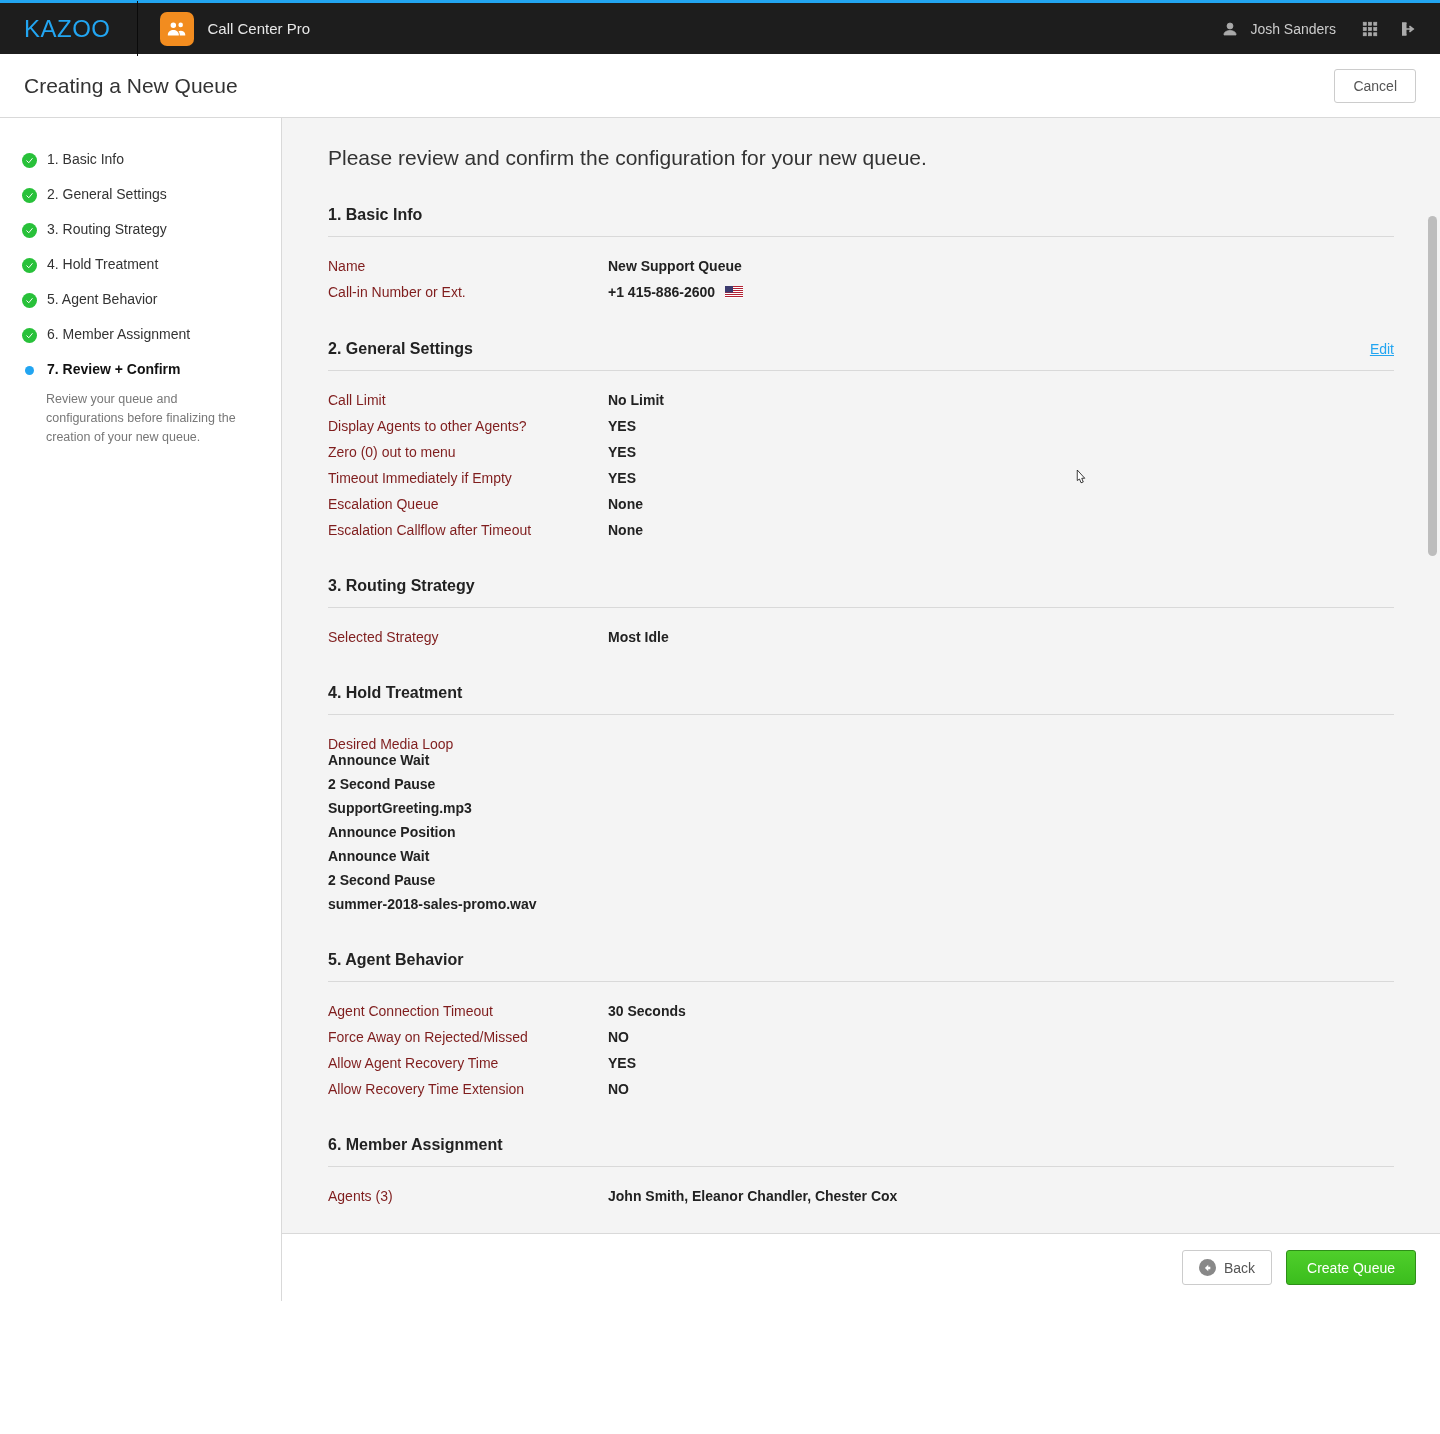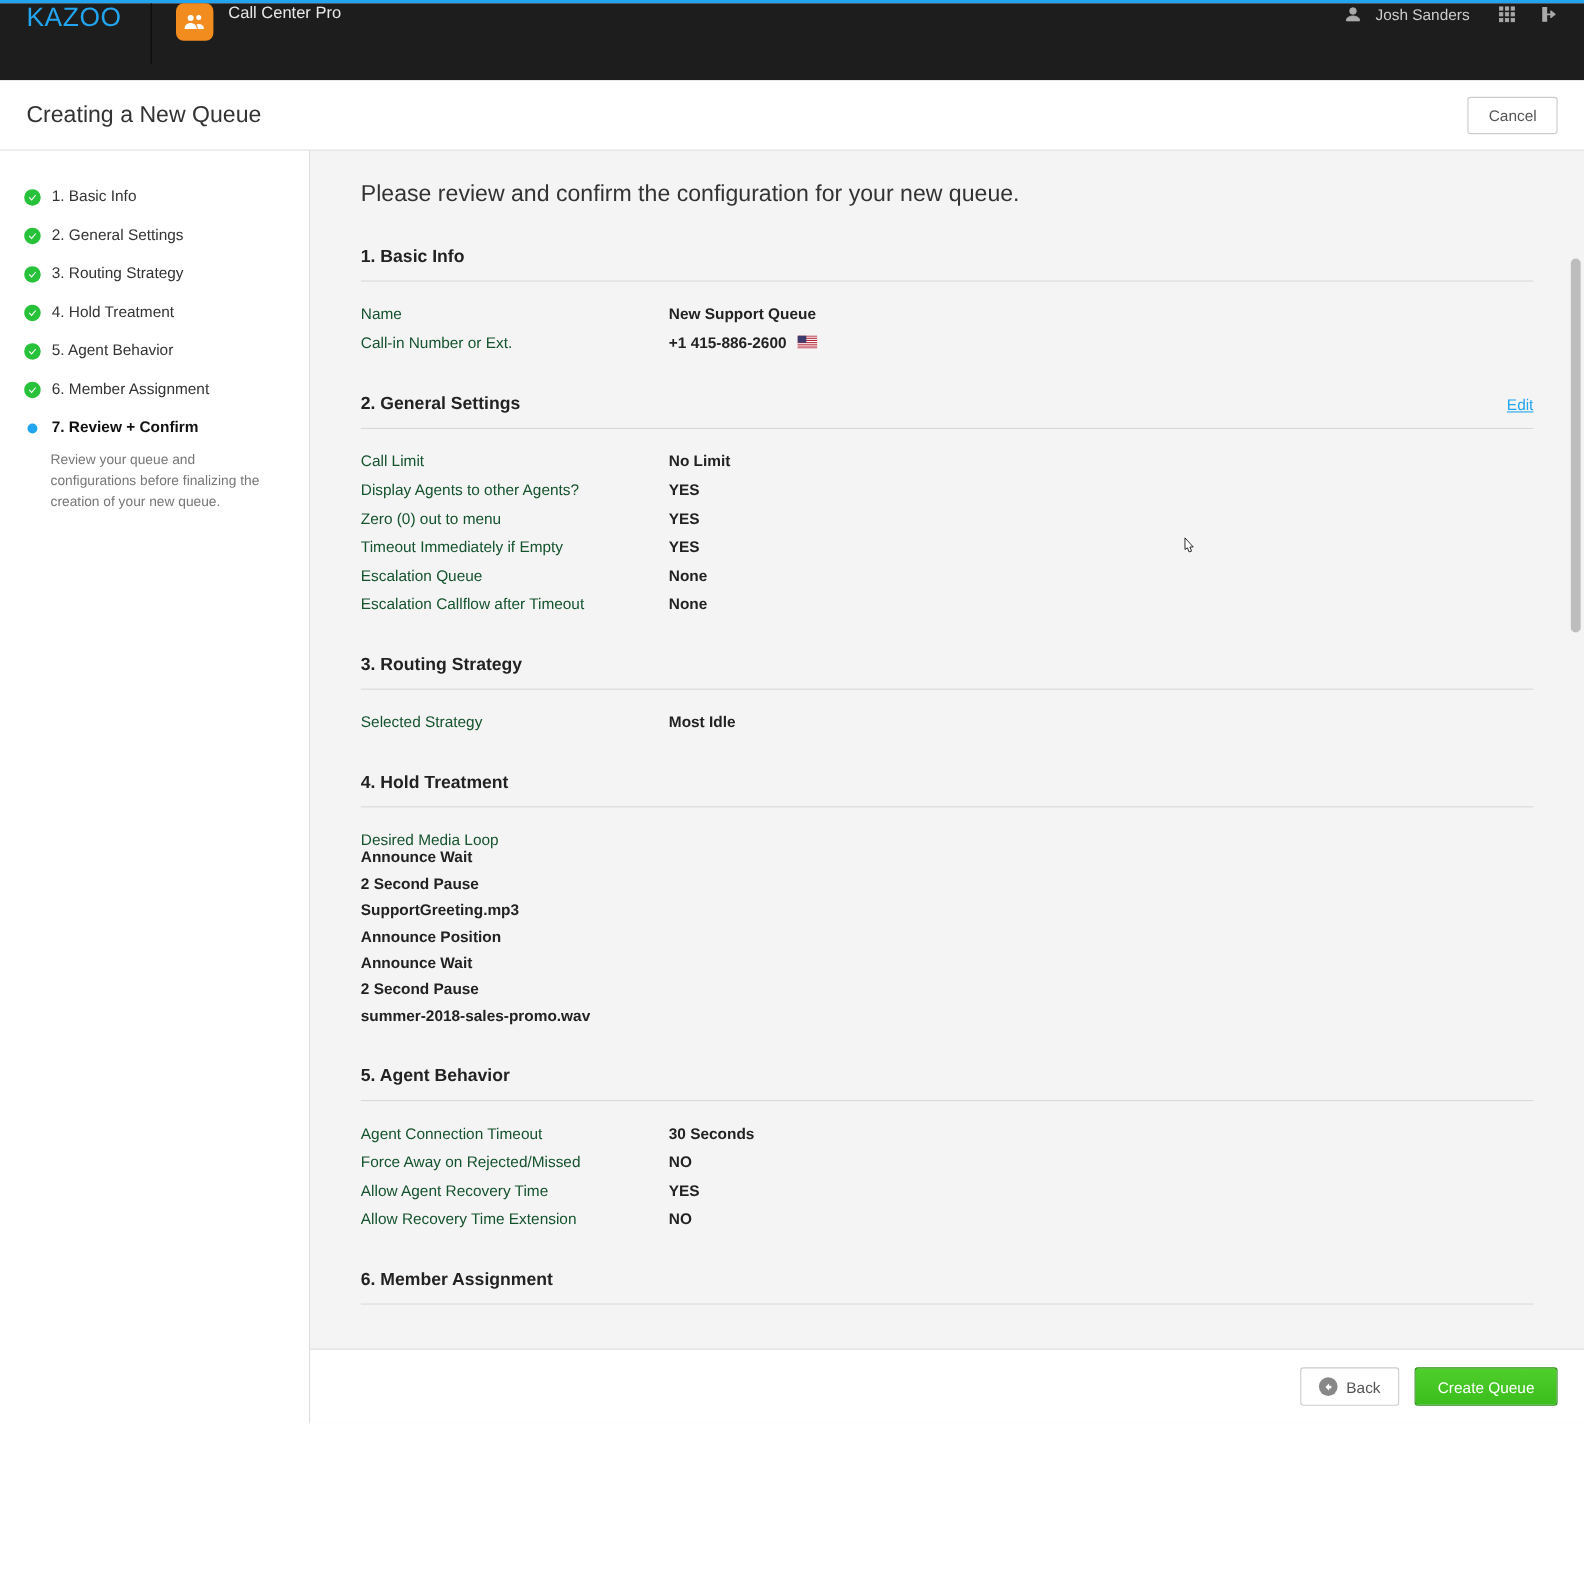--- a/index.html
+++ b/index.html
@@ -18,23 +18,23 @@
   html, body { margin:0; padding:0; }
   body {
     font-family: "Helvetica Neue", Arial, sans-serif;
     font-size: 14px;
     color: var(--text-dark);
     background: #fff;
     width: 1440px;
   }
   .top-accent { height:3px; background: var(--brand-blue); }
   .app-header {
-    display:flex; align-items:flex-start;
+    display:flex; align-items:center;
     background: var(--header-bg);
-    height:70px;
+    height:51px;
     color:#fff;
     padding:0 22px 0 24px;
   }
   .logo {
     font-size:24px; font-weight:500; letter-spacing:0.5px;
     color: var(--brand-blue);
     font-family: Arial, sans-serif;
   }
   .logo .thin { font-weight:300; }
   .vdiv { width:1px; height:55px; background:#0a0a0a; margin:0 22px 0 26px; }
@@ -88,21 +88,21 @@
 
   .section-h {
     display:flex; align-items:center; justify-content:space-between;
     padding: 10px 0 12px 0;
     border-bottom:1px solid var(--border);
     font-size:16px; font-weight:700; color:#222;
   }
   .section-h .edit-link { font-size:14px; font-weight:400; color: var(--link-blue); text-decoration:underline; cursor:pointer; }
   .section-body { padding: 16px 0 24px 0; }
   .kv-row { display:flex; padding:5px 0; font-size:14px; }
-  .kv-label { width:280px; color:#14532d; }
+  .kv-label { width:280px; color:#7f1d1d; }
   .kv-value { font-weight:700; color:#222; }
   .kv-value-stack { display:flex; flex-direction:column; gap:8px; font-weight:700; color:#222; }
   .flag { display:inline-block; margin-left:6px; vertical-align:middle; }
   .scrollbar-thumb {
     position:absolute; top:98px; right:3px; width:9px; height:340px;
     background:#bdbdbd; border-radius:5px;
   }
 
   .footer-bar {
     background:#fff; border-top:1px solid var(--border);
@@ -356,20 +356,24 @@
             <div class="kv-row">
               <div class="kv-label">Allow Recovery Time Extension</div>
               <div class="kv-value">NO</div>
             </div>
           </div>
 
         <div class="section-h">
           <span>6. Member Assignment</span>
         </div>
         <div class="section-body" id="ma-body">
+            <div class="kv-row">
+              <div class="kv-label">Agents (3)</div>
+              <div class="kv-value">John Smith, Eleanor Chandler, Chester Cox</div>
+            </div>
           </div>
 
       </div>
 
       <div class="scrollbar-thumb"></div>
 
       <div class="cursor">
         <svg viewBox="0 0 24 28">
             <path fill="#fff" stroke="#000" stroke-width="1" d="M7 2v14l3-2 2 5 3-1-2-5h4z"></path>
           </svg>

